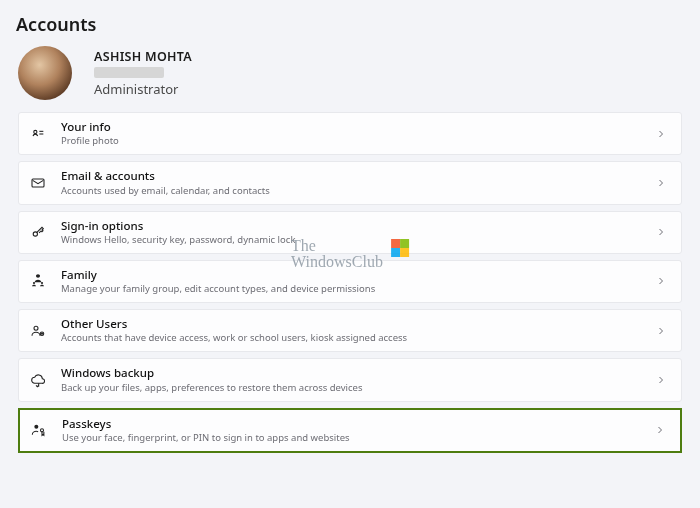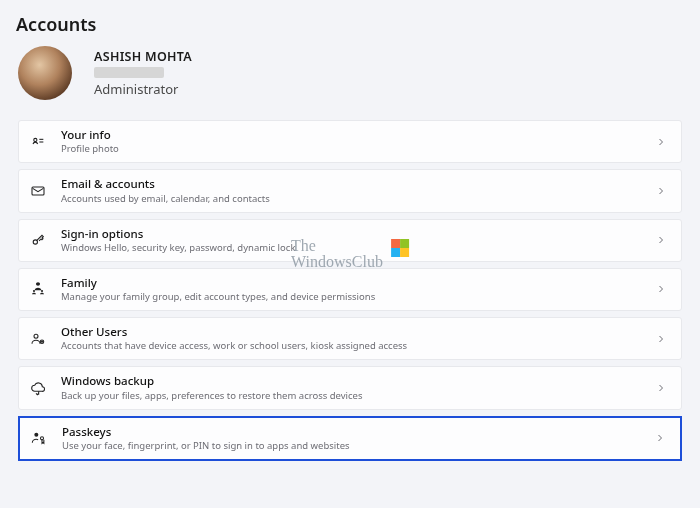--- a/index.html
+++ b/index.html
@@ -32,34 +32,33 @@
     .profile-text { display: flex; flex-direction: column; gap: 2px; }
     .profile-name { font-size: 12.5px; font-weight: 600; letter-spacing: .3px; }
     .redacted { width: 70px; height: 11px; background: #d6d6d6; border-radius: 2px; }
     .profile-role { font-size: 13px; color: #4a4a4a; }
 
     .list {
       padding: 0 18px;
       display: flex;
       flex-direction: column;
       gap: 6px;
-      margin-top: 8px;
     }
     .row {
       background: #fdfdfe;
       border: 1px solid #e7e8ec;
       border-radius: 3px;
       padding: 7px 12px 7px 10px;
       display: flex;
       align-items: center;
       gap: 14px;
       min-height: 40px;
     }
     .row:last-child {
-      border: 2px solid #1d4ed8;
+      border: 2px solid #4d7c0f;
       border-radius: 0;
       align-items: center;
     }
     .row .icon {
       width: 18px; height: 18px;
       display: flex; align-items: center; justify-content: center;
       flex: 0 0 18px;
       color: #222;
       font-size: 14px;
     }

